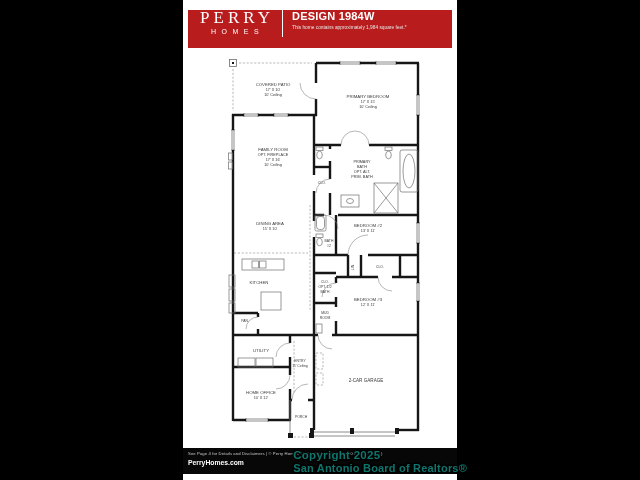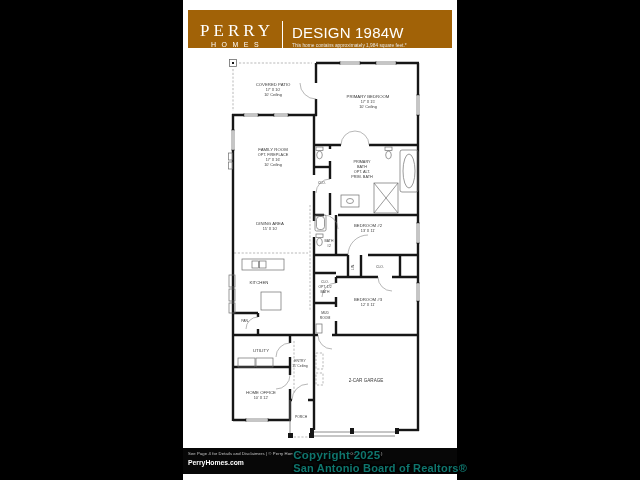--- a/index.html
+++ b/index.html
@@ -1,26 +1,26 @@
 <!DOCTYPE html>
 <html><head>
 <meta charset="utf-8">
 <style>
   html,body{margin:0;padding:0;background:#000;}
   body{width:640px;height:480px;overflow:hidden;font-family:"Liberation Sans",sans-serif;}
   .stage{position:relative;width:640px;height:480px;background:#000;}
   .page{position:absolute;left:183px;top:0;width:274px;height:480px;background:#ffffff;}
   
-  .header-box{position:absolute;left:5px;top:10px;width:264px;height:38px;background:#a16207;display:flex;align-items:flex-end;color:#fff;}
+  .header-box{position:absolute;left:5px;top:10px;width:264px;height:38px;background:#b91c1c;display:flex;align-items:flex-start;color:#fff;}
   .logo{width:94px;display:flex;flex-direction:column;align-items:center;justify-content:center;}
   .logo-perry{font-family:"Liberation Serif",serif;font-size:17px;letter-spacing:4px;line-height:16px;padding-left:4px;}
   .logo-homes{font-size:7px;letter-spacing:5.5px;margin-top:2px;padding-left:5px;}
   .divider{width:1px;height:27px;background:#fff;margin-right:9px;}
   .title-block{display:flex;flex-direction:column;}
-  .design-title{font-size:15px;font-weight:normal;letter-spacing:0.2px;}
+  .design-title{font-size:11px;font-weight:bold;letter-spacing:0.2px;}
   .design-sub{font-size:4.8px;color:#e6e6e6;margin-top:2.5px;}
   
   .plan{position:absolute;left:45px;top:55px;}
   .wall{stroke:#161616;stroke-width:2.4;fill:none;}
   .thin{stroke:#6e6e6e;stroke-width:0.8;fill:none;}
   .fix{stroke:#6e6e6e;stroke-width:0.7;fill:none;}
   .dash{stroke:#9c9c9c;stroke-width:0.7;fill:none;stroke-dasharray:2.2 1.6;}
   .arc{stroke:#7a7a7a;stroke-width:0.55;fill:none;}
   .post{fill:#161616;stroke:none;}
   .lbl{font-family:"Liberation Sans",sans-serif;font-size:4.3px;fill:#3a3a3a;text-anchor:middle;}

